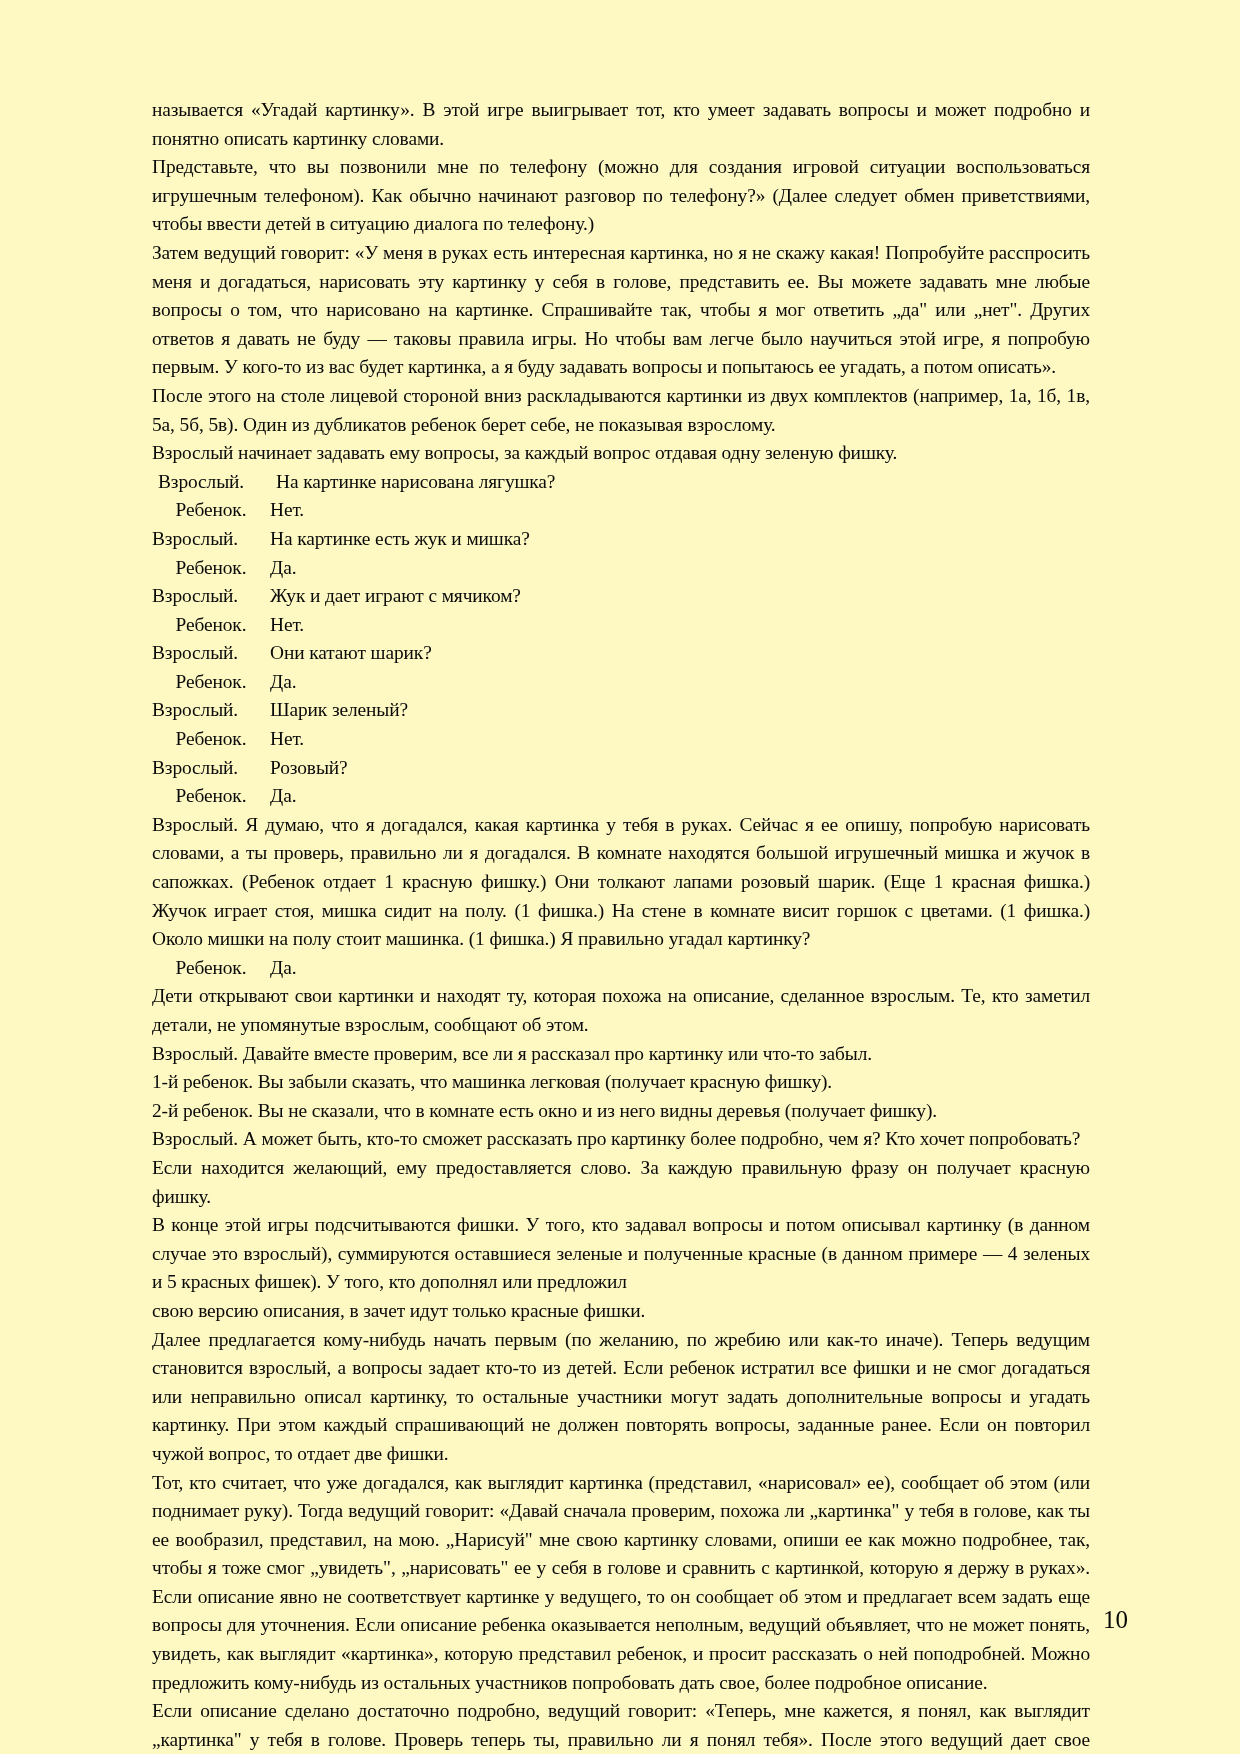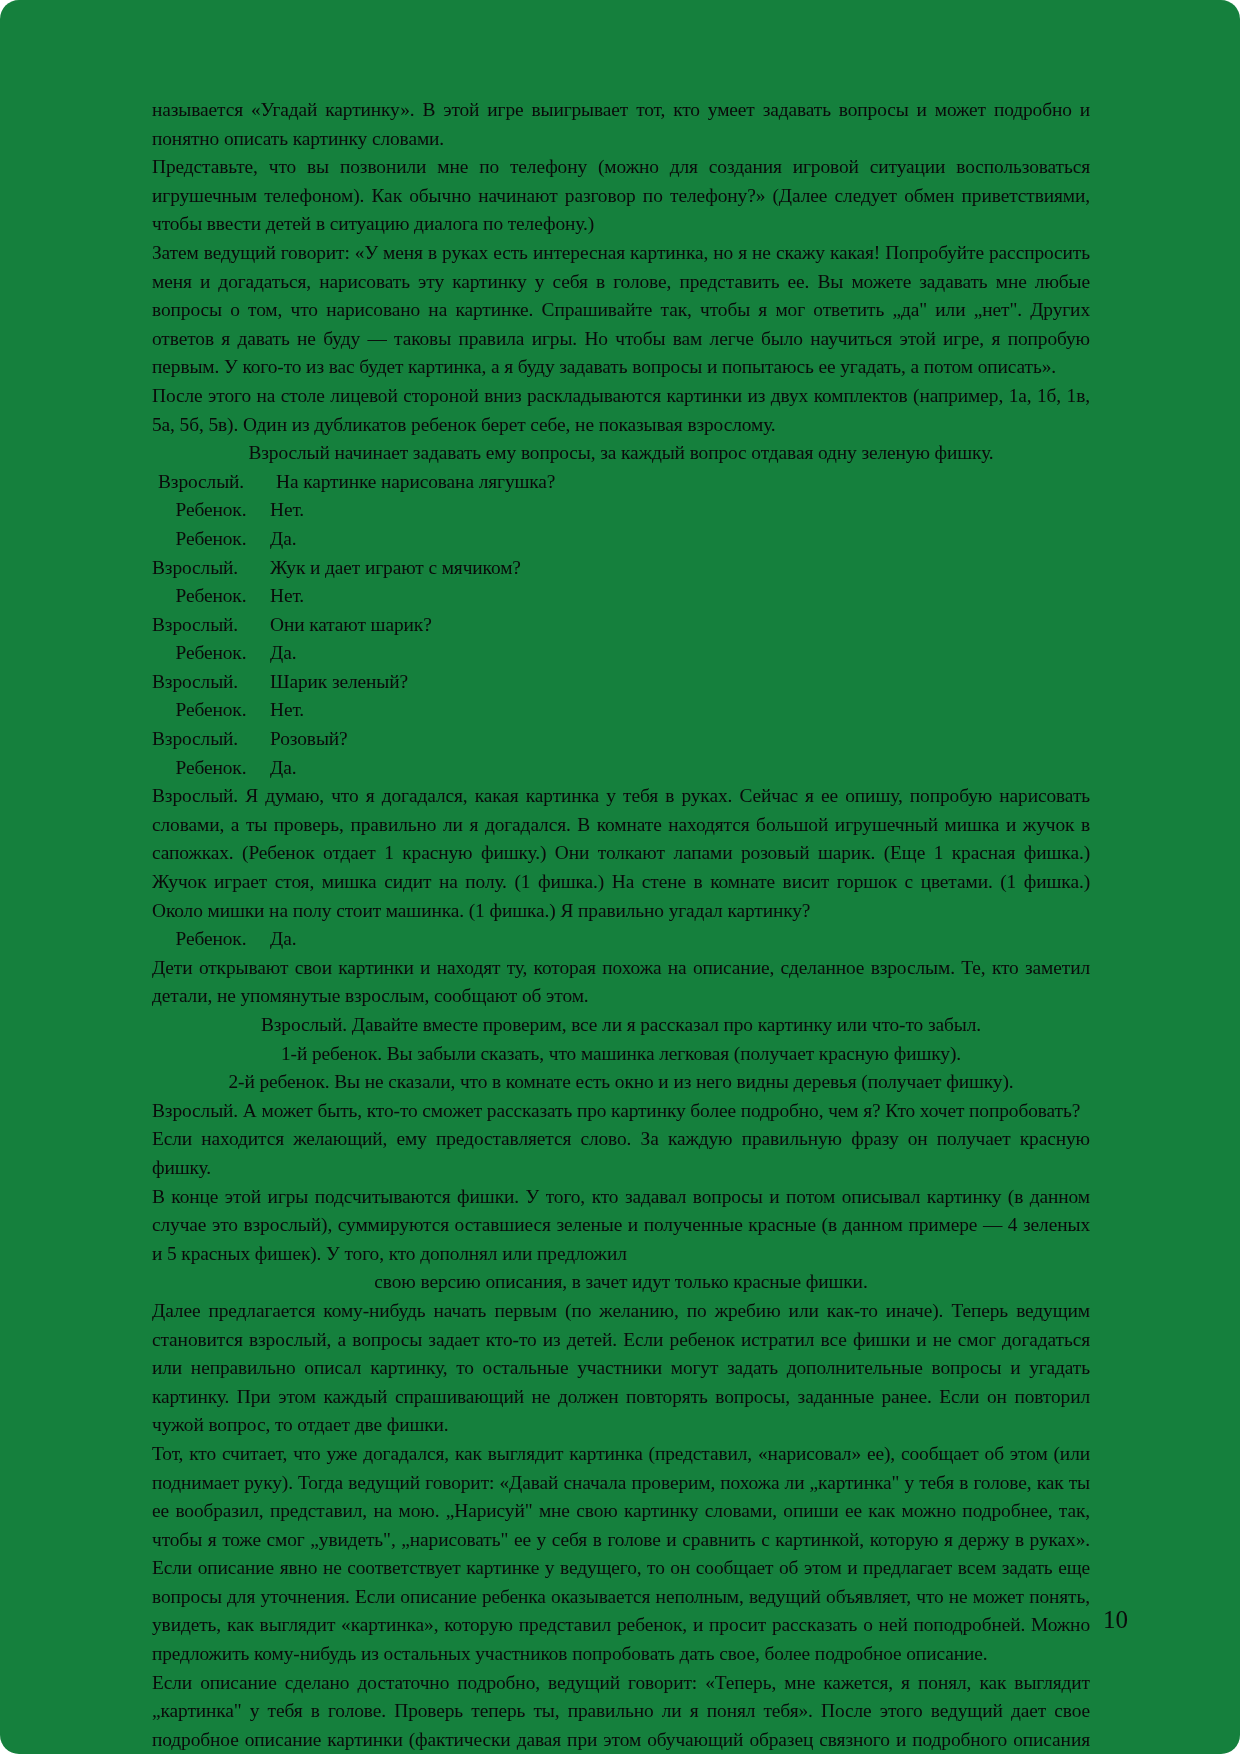--- a/index.html
+++ b/index.html
@@ -12,41 +12,40 @@
     width: 1240px;
     height: 1754px;
     position: relative;
     font-family: "Liberation Serif", "DejaVu Serif", serif;
     color: #0a0a0a;
     overflow: hidden;
   }
   .page {
     position: absolute;
     inset: 0;
-    background: #15803d;
-    border-radius: 19px;
+    background: #fef9c3;
   }
   .content {
     position: absolute;
     left: 152px;
     top: 96px;
     width: 938px;
   }
   .para {
     margin: 0;
     font-size: 19.4px;
     line-height: 28.6px;
     text-align: justify;
     text-justify: inter-word;
     letter-spacing: -0.1px;
     word-spacing: 0px;
     -webkit-font-smoothing: none;
   }
   .para.last-left {
-    text-align: center;
+    text-align: left;
   }
   .dlg {
     margin: 0;
     font-size: 19.4px;
     line-height: 28.6px;
     text-align: left;
     white-space: pre;
     letter-spacing: -0.1px;
   }
   .dlg .who {
@@ -83,20 +82,21 @@
 
     <p class="para">называется «Угадай картинку». В этой игре выигрывает тот, кто умеет задавать вопросы и может подробно и понятно описать картинку словами.</p>
     <p class="para">Представьте, что вы позвонили мне по телефону (можно для создания игровой ситуации воспользоваться игрушечным телефоном). Как обычно начинают разговор по телефону?» (Далее следует обмен приветствиями, чтобы ввести детей в ситуацию диалога по телефону.)</p>
     <p class="para">Затем ведущий говорит: «У меня в руках есть интересная картинка, но я не скажу какая! Попробуйте расспросить меня и догадаться, нарисовать эту картинку у себя в голове, представить ее. Вы можете задавать мне любые вопросы о том, что нарисовано на картинке. Спрашивайте так, чтобы я мог ответить „да" или „нет". Других ответов я давать не буду — таковы правила игры. Но чтобы вам легче было научиться этой игре, я попробую первым. У кого-то из вас будет картинка, а я буду задавать вопросы и попытаюсь ее угадать, а потом описать».</p>
     <p class="para">После этого на столе лицевой стороной вниз раскладываются картинки из двух комплектов (например, 1а, 1б, 1в, 5а, 5б, 5в). Один из дубликатов ребенок берет себе, не показывая взрослому.</p>
     <p class="para last-left">Взрослый начинает задавать ему вопросы, за каждый вопрос отдавая одну зеленую фишку.</p>
 
     <div>
       <p class="dlg"><span class="indent-sp"></span><span class="who w-adult">Взрослый.</span><span>На картинке нарисована лягушка?</span></p>
       <p class="dlg"><span class="who w-child">Ребенок.</span><span>Нет.</span></p>
+      <p class="dlg"><span class="who w-adult">Взрослый.</span><span>На картинке есть жук и мишка?</span></p>
       <p class="dlg"><span class="who w-child">Ребенок.</span><span>Да.</span></p>
       <p class="dlg"><span class="who w-adult">Взрослый.</span><span>Жук и дает играют с мячиком?</span></p>
       <p class="dlg"><span class="who w-child">Ребенок.</span><span>Нет.</span></p>
       <p class="dlg"><span class="who w-adult">Взрослый.</span><span>Они катают шарик?</span></p>
       <p class="dlg"><span class="who w-child">Ребенок.</span><span>Да.</span></p>
       <p class="dlg"><span class="who w-adult">Взрослый.</span><span>Шарик зеленый?</span></p>
       <p class="dlg"><span class="who w-child">Ребенок.</span><span>Нет.</span></p>
       <p class="dlg"><span class="who w-adult">Взрослый.</span><span>Розовый?</span></p>
       <p class="dlg"><span class="who w-child">Ребенок.</span><span>Да.</span></p>
     </div>

